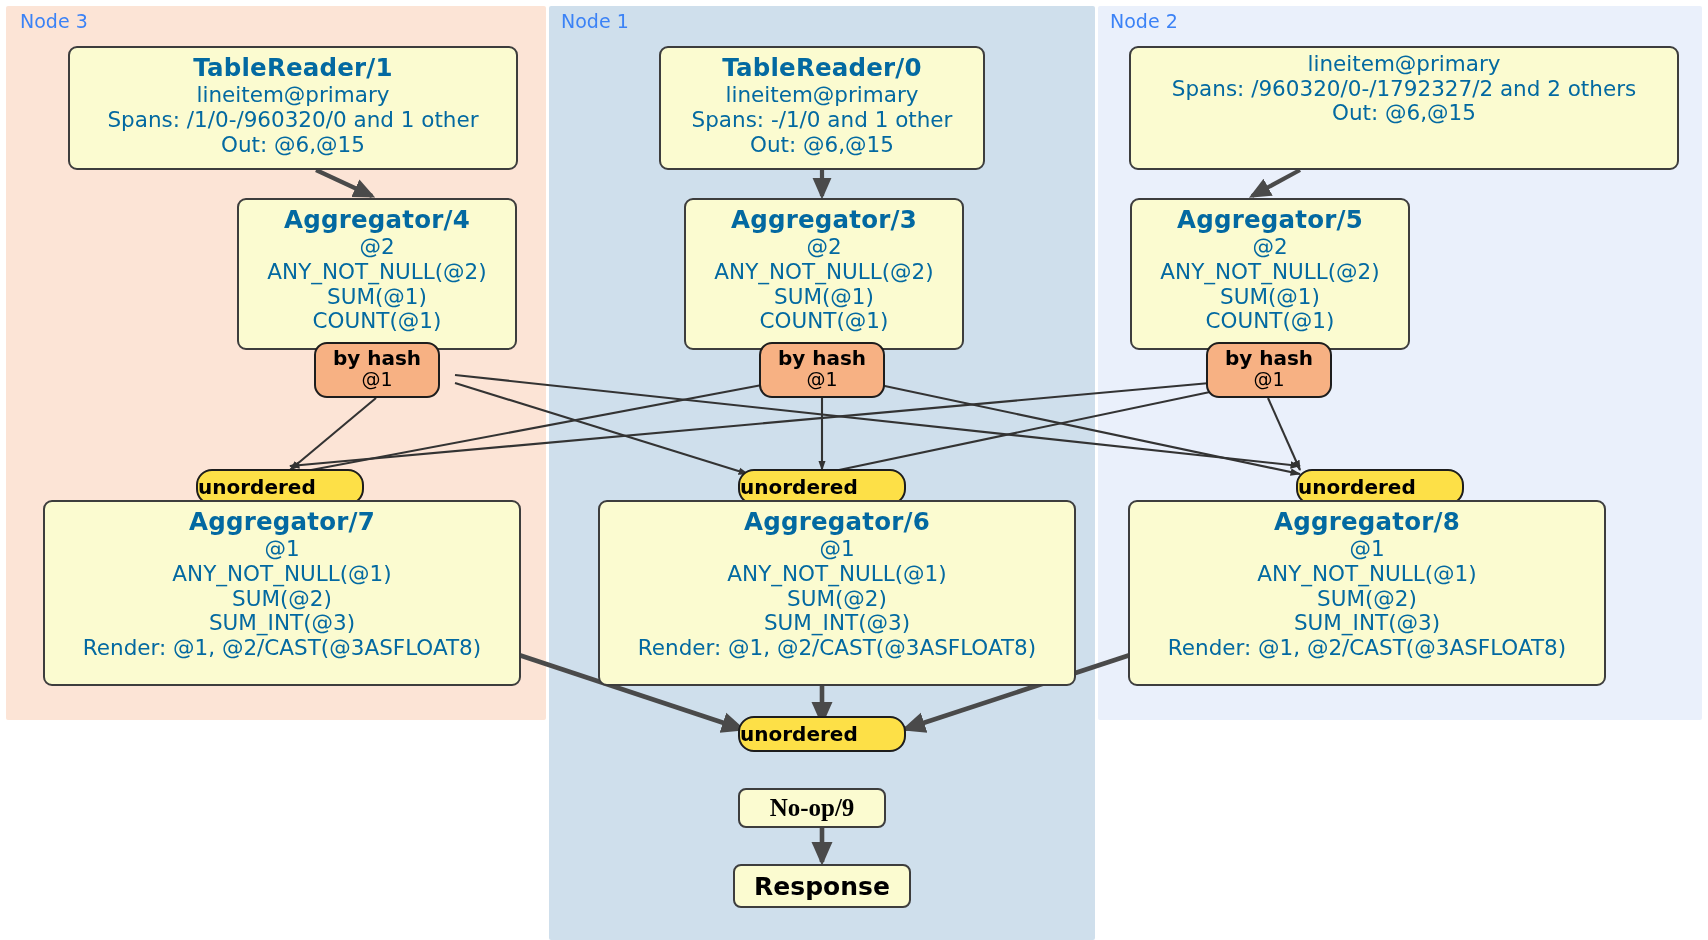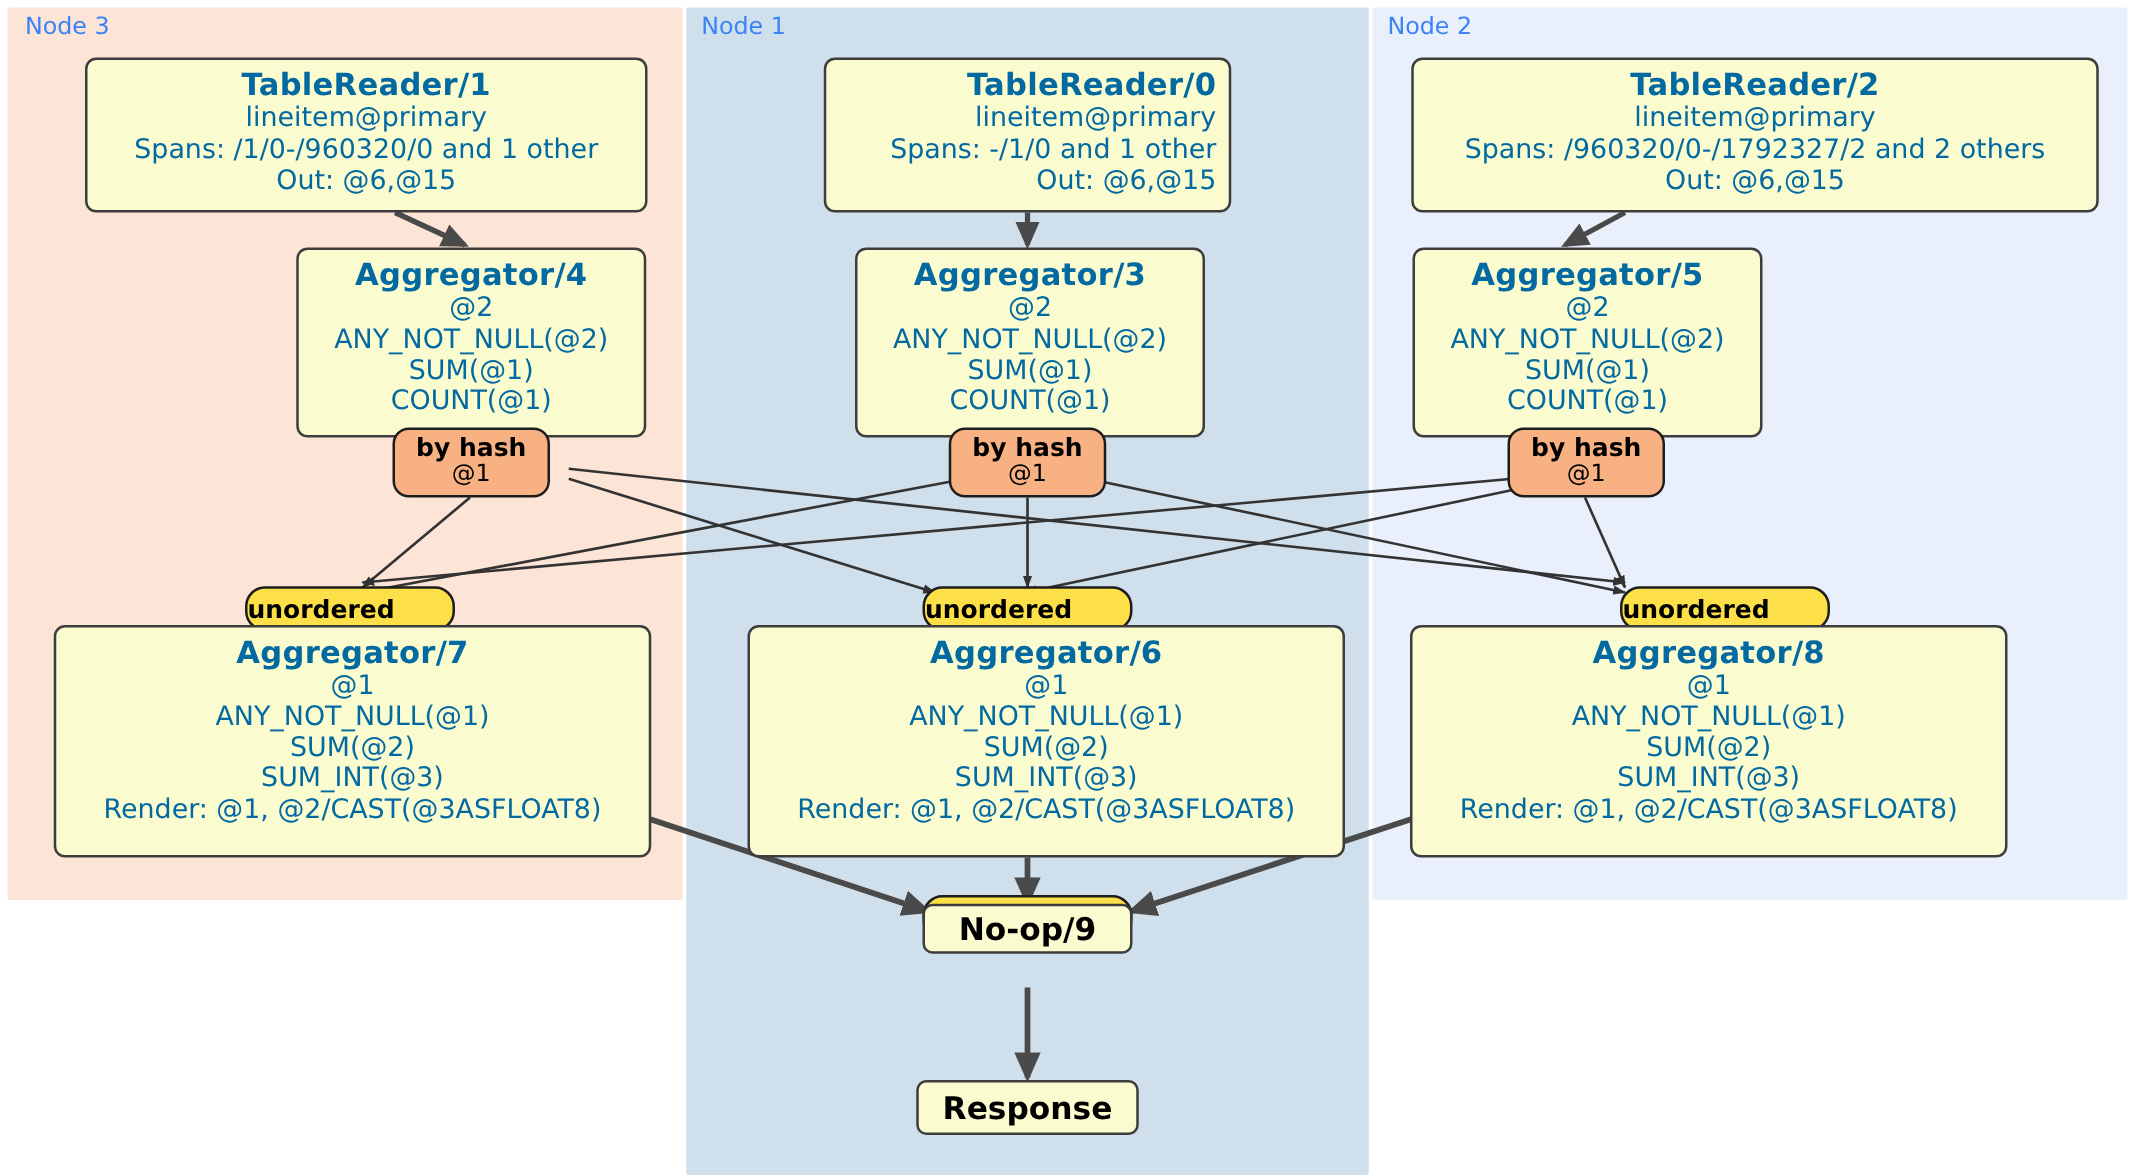--- a/index.html
+++ b/index.html
@@ -160,29 +160,28 @@
     </g>
   </svg>
 
   <div class="proc-box" style="left:68px; top:46px; width:450px; height:124px;">
     <div class="proc-title">TableReader/1</div>
     <div class="proc-line">lineitem@primary</div>
     <div class="proc-line">Spans: /1/0-/960320/0 and 1 other</div>
     <div class="proc-line">Out: @6,@15</div>
   </div>
 
-  <div class="proc-box" style="left:659px; top:46px; width:326px; height:124px;text-align:right;">
+  <div class="proc-box" style="left:659px; top:46px; width:326px; height:124px;">
     <div class="proc-title">TableReader/0</div>
     <div class="proc-line">lineitem@primary</div>
     <div class="proc-line">Spans: -/1/0 and 1 other</div>
     <div class="proc-line">Out: @6,@15</div>
   </div>
 
   <div class="proc-box" style="left:1129px; top:46px; width:550px; height:124px;">
-    <div class="proc-title">TableReader/2</div>
     <div class="proc-line">lineitem@primary</div>
     <div class="proc-line">Spans: /960320/0-/1792327/2 and 2 others</div>
     <div class="proc-line">Out: @6,@15</div>
   </div>
 
   <div class="proc-box" style="left:237px; top:198px; width:280px; height:152px;">
     <div class="proc-title">Aggregator/4</div>
     <div class="proc-line">@2</div>
     <div class="proc-line">ANY_NOT_NULL(@2)</div>
     <div class="proc-line">SUM(@1)</div>
@@ -252,21 +251,21 @@
     <div class="proc-line">ANY_NOT_NULL(@1)</div>
     <div class="proc-line">SUM(@2)</div>
     <div class="proc-line">SUM_INT(@3)</div>
     <div class="proc-line">Render: @1, @2/CAST(@3ASFLOAT8)</div>
   </div>
 
   <div class="badge badge-unordered" style="left:738px; top:716px; width:168px; height:36px;">
     <span class="badge-title">unordered</span>
   </div>
 
-  <div class="small-box" style="left:738px; top:723px; width:168px; height:40px;">
+  <div class="small-box" style="left:738px; top:788px; width:148px; height:40px;font-family:Liberation Serif, serif;">
     <span>No-op/9</span>
   </div>
 
   <div class="small-box" style="left:733px; top:864px; width:178px; height:44px;">
     <span>Response</span>
   </div>
 
 </div>
 
 </body></html>

